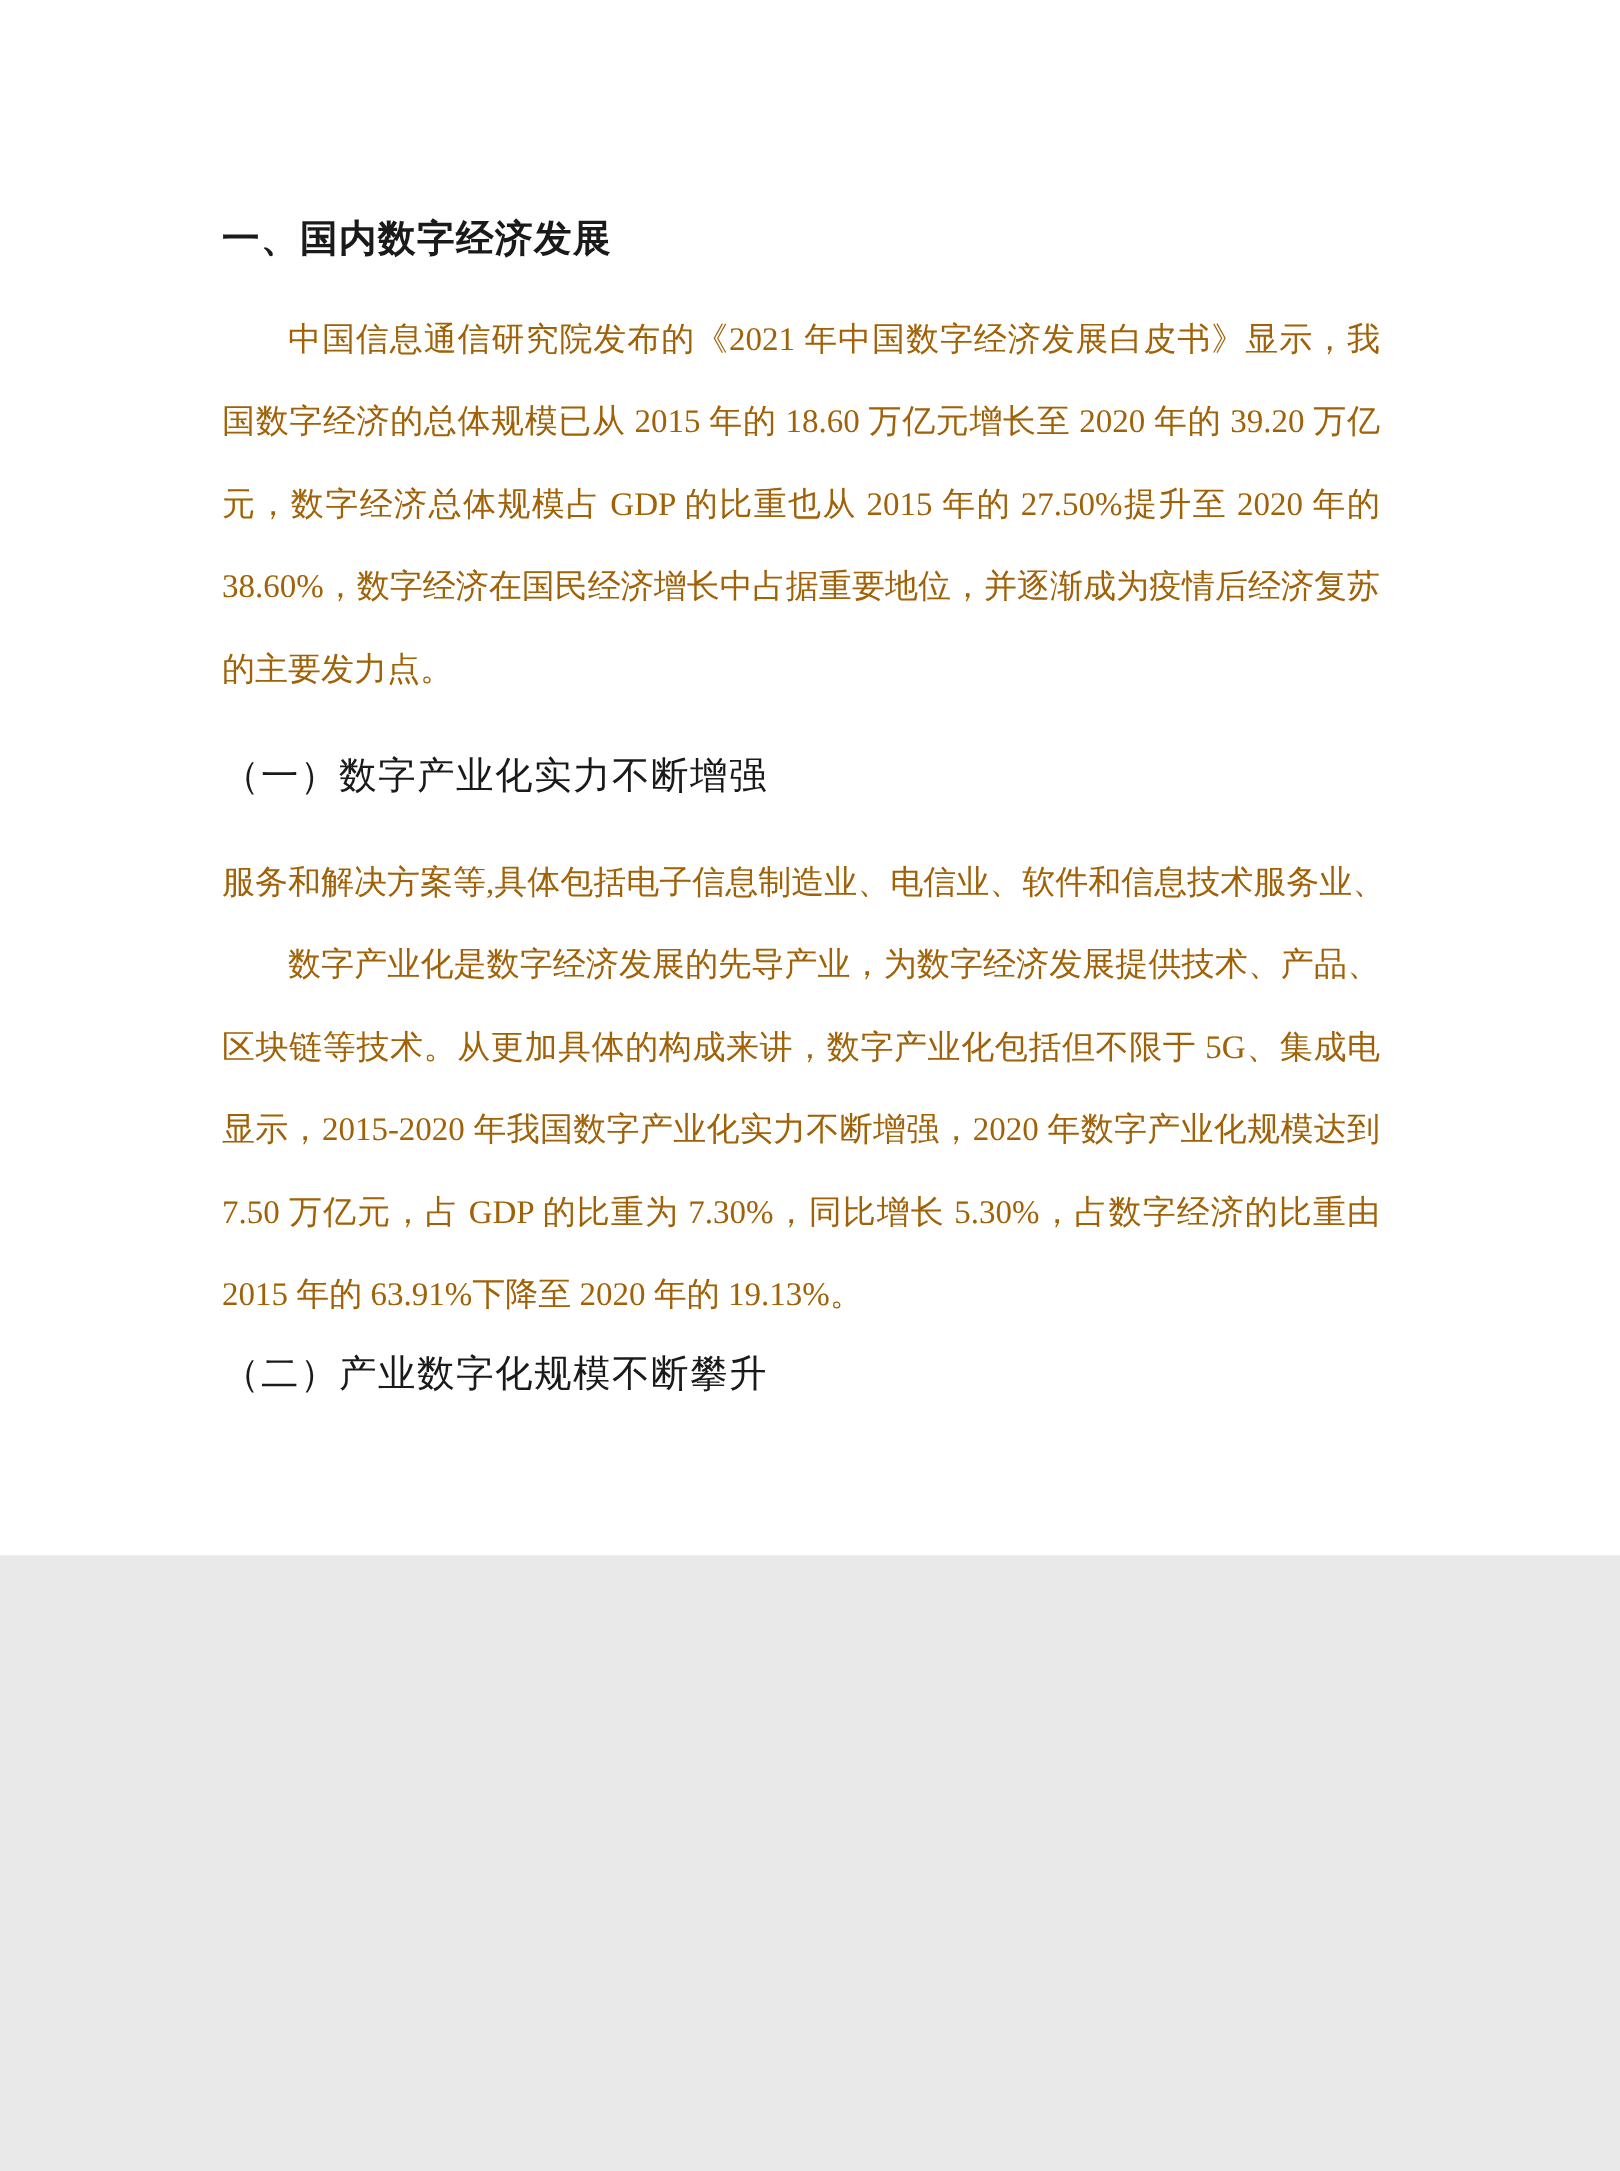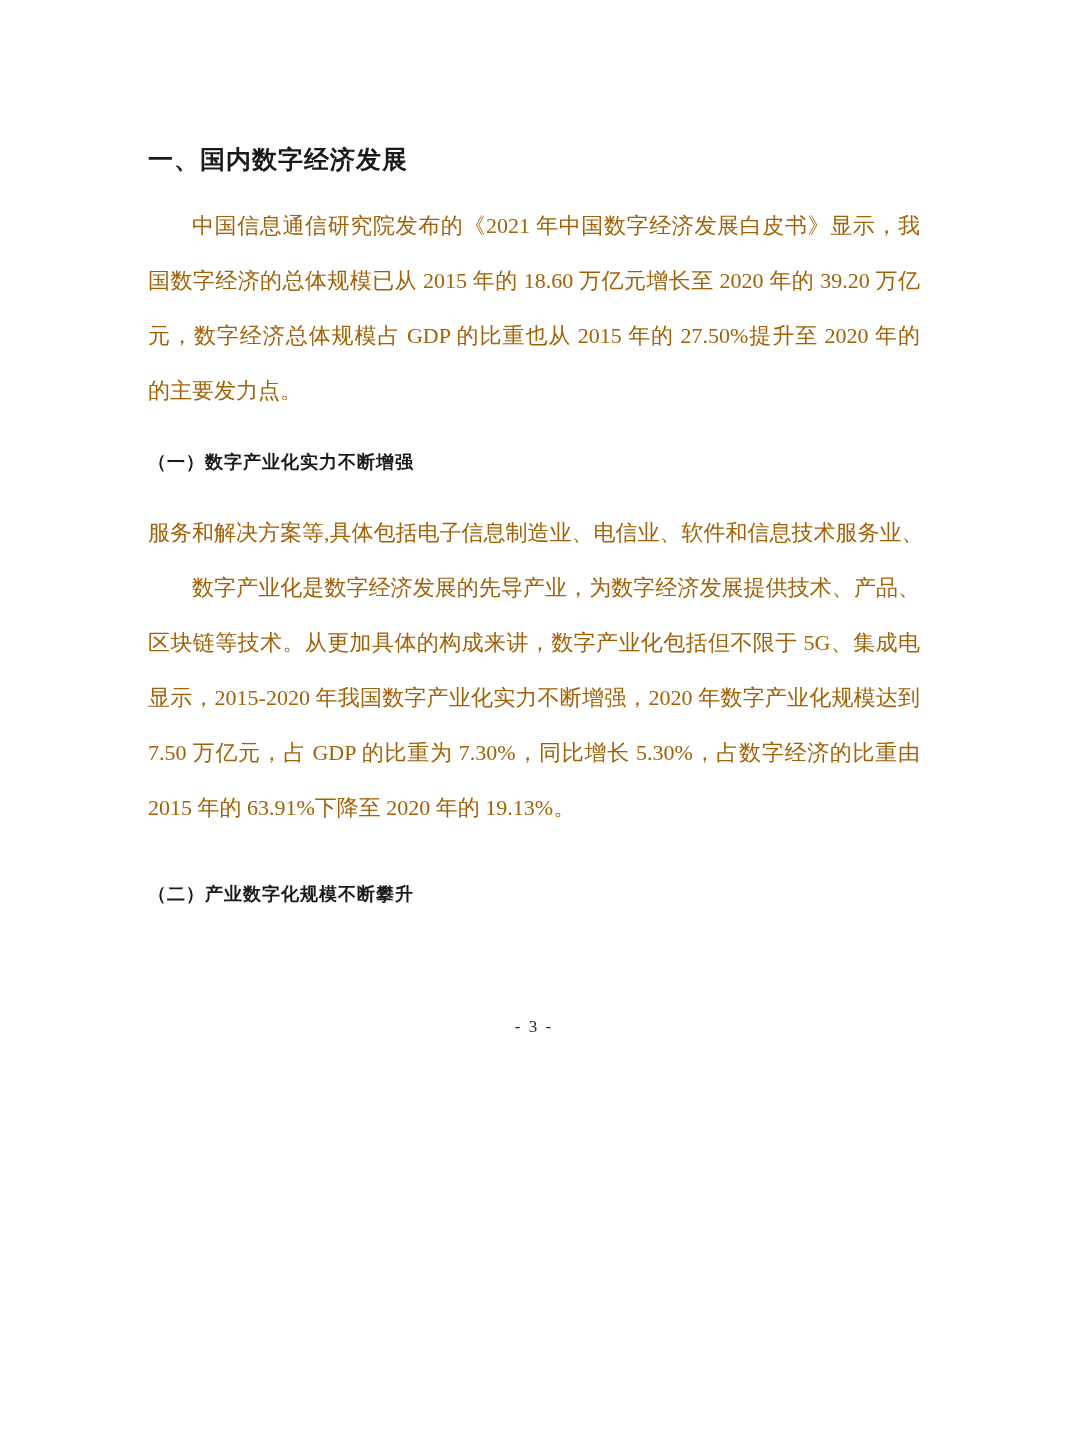--- a/index.html
+++ b/index.html
@@ -1,48 +1,48 @@
 <!DOCTYPE html>
 <html><head>
 <meta charset="utf-8">
 <style>
   * { margin: 0; padding: 0; box-sizing: border-box; }
   html, body { background: #e9e9e9; }
   .doc-page {
     position: relative;
     width: 1080px;
-    height: 1447px;
+    height: 1037px;
     background: #ffffff;
     overflow: hidden;
     font-family: "Liberation Serif", "DejaVu Serif", serif;
     color: #1c1c1c;
   }
   .content {
     padding-left: 148px;
     padding-right: 160px;
   }
   .h-main {
     font-family: "Liberation Sans", "DejaVu Sans", sans-serif;
     font-weight: 700;
     font-size: 25px;
     line-height: 34px;
     color: #1a1a1a;
     margin-top: 142px;
     letter-spacing: 1px;
   }
   .h-sub {
     font-family: "Liberation Sans", "DejaVu Sans", sans-serif;
-    font-weight: 700;
-    font-size: 18px;
+    font-weight: 400;
+    font-size: 25px;
     line-height: 34px;
     color: #1a1a1a;
     letter-spacing: 1px;
   }
   .h-sub.h2 { margin-top: 27px; }
-  .h-sub.h3 { margin-top: 42px; }
+  .h-sub.h3 { margin-top: 9px; }
   .para {
     font-size: 22px;
     line-height: 55px;
     color: #a16207;
   }
   .para.p1 { margin-top: 22px; }
   .para.p2 { margin-top: 20px; }
   .para.p3 { margin-top: 26px; }
   .para .line {
     text-align: justify;
@@ -68,20 +68,21 @@
 
 <div class="doc-page">
   <div class="content">
 
     <div class="h-main">一、国内数字经济发展</div>
 
     <div class="para p1">
       <div class="line first">中国信息通信研究院发布的《2021 年中国数字经济发展白皮书》显示，我</div>
       <div class="line">国数字经济的总体规模已从 2015 年的 18.60 万亿元增长至 2020 年的 39.20 万亿</div>
       <div class="line">元，数字经济总体规模占 GDP 的比重也从 2015 年的 27.50%提升至 2020 年的</div>
+      <div class="line">38.60%，数字经济在国民经济增长中占据重要地位，并逐渐成为疫情后经济复苏</div>
       <div class="line last">的主要发力点。</div>
     </div>
 
 
     <div class="h-sub h2">（一）数字产业化实力不断增强</div>
 
     <div class="para p3">
       <div class="line">服务和解决方案等,具体包括电子信息制造业、电信业、软件和信息技术服务业、</div>
       <div class="line first">数字产业化是数字经济发展的先导产业，为数字经济发展提供技术、产品、</div>
       <div class="line">区块链等技术。从更加具体的构成来讲，数字产业化包括但不限于 5G、集成电</div>

